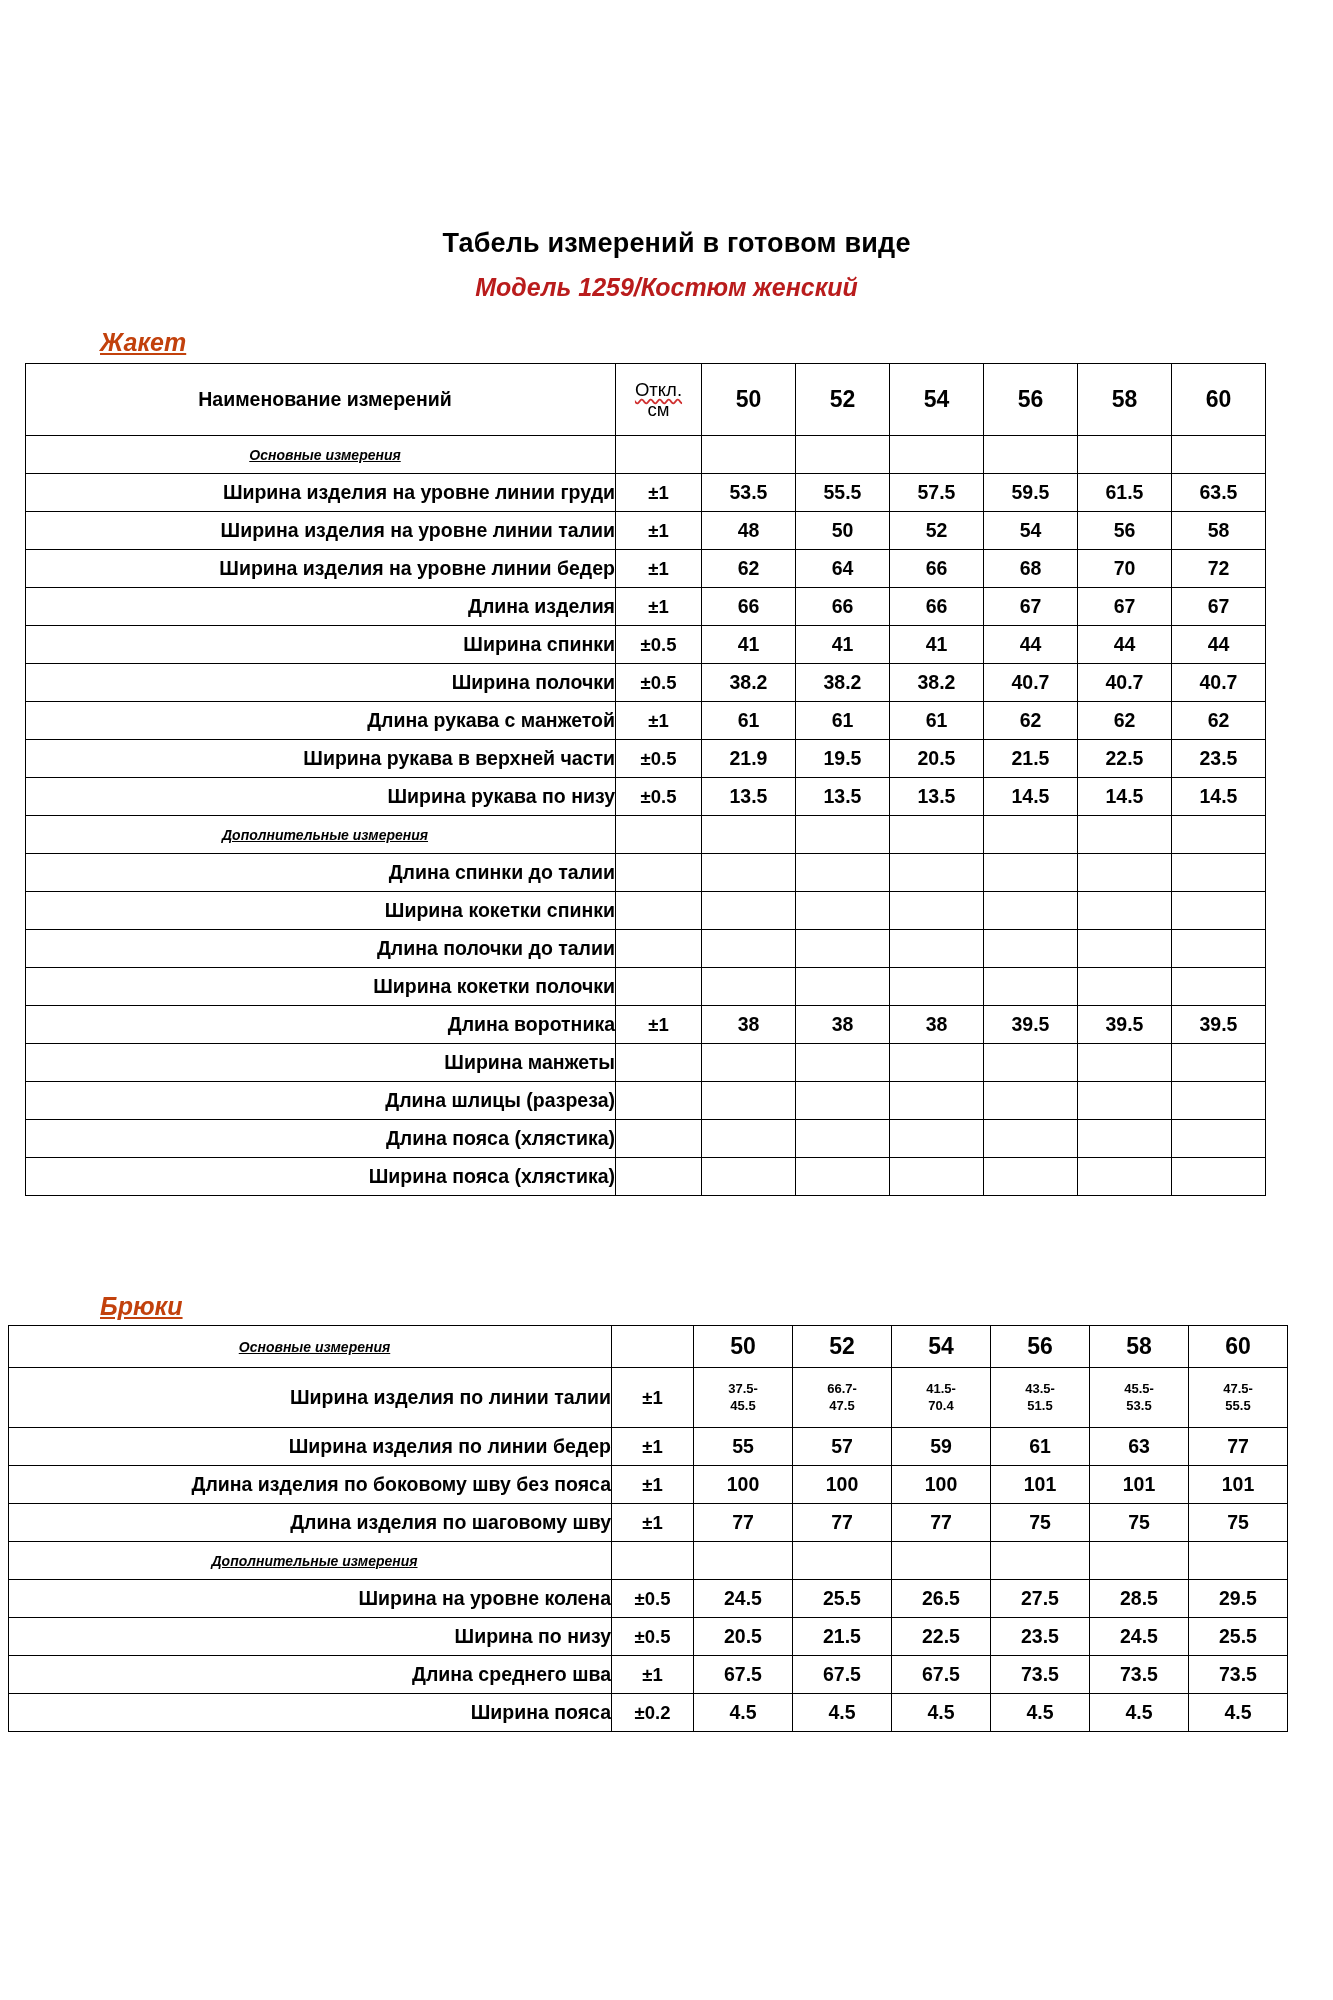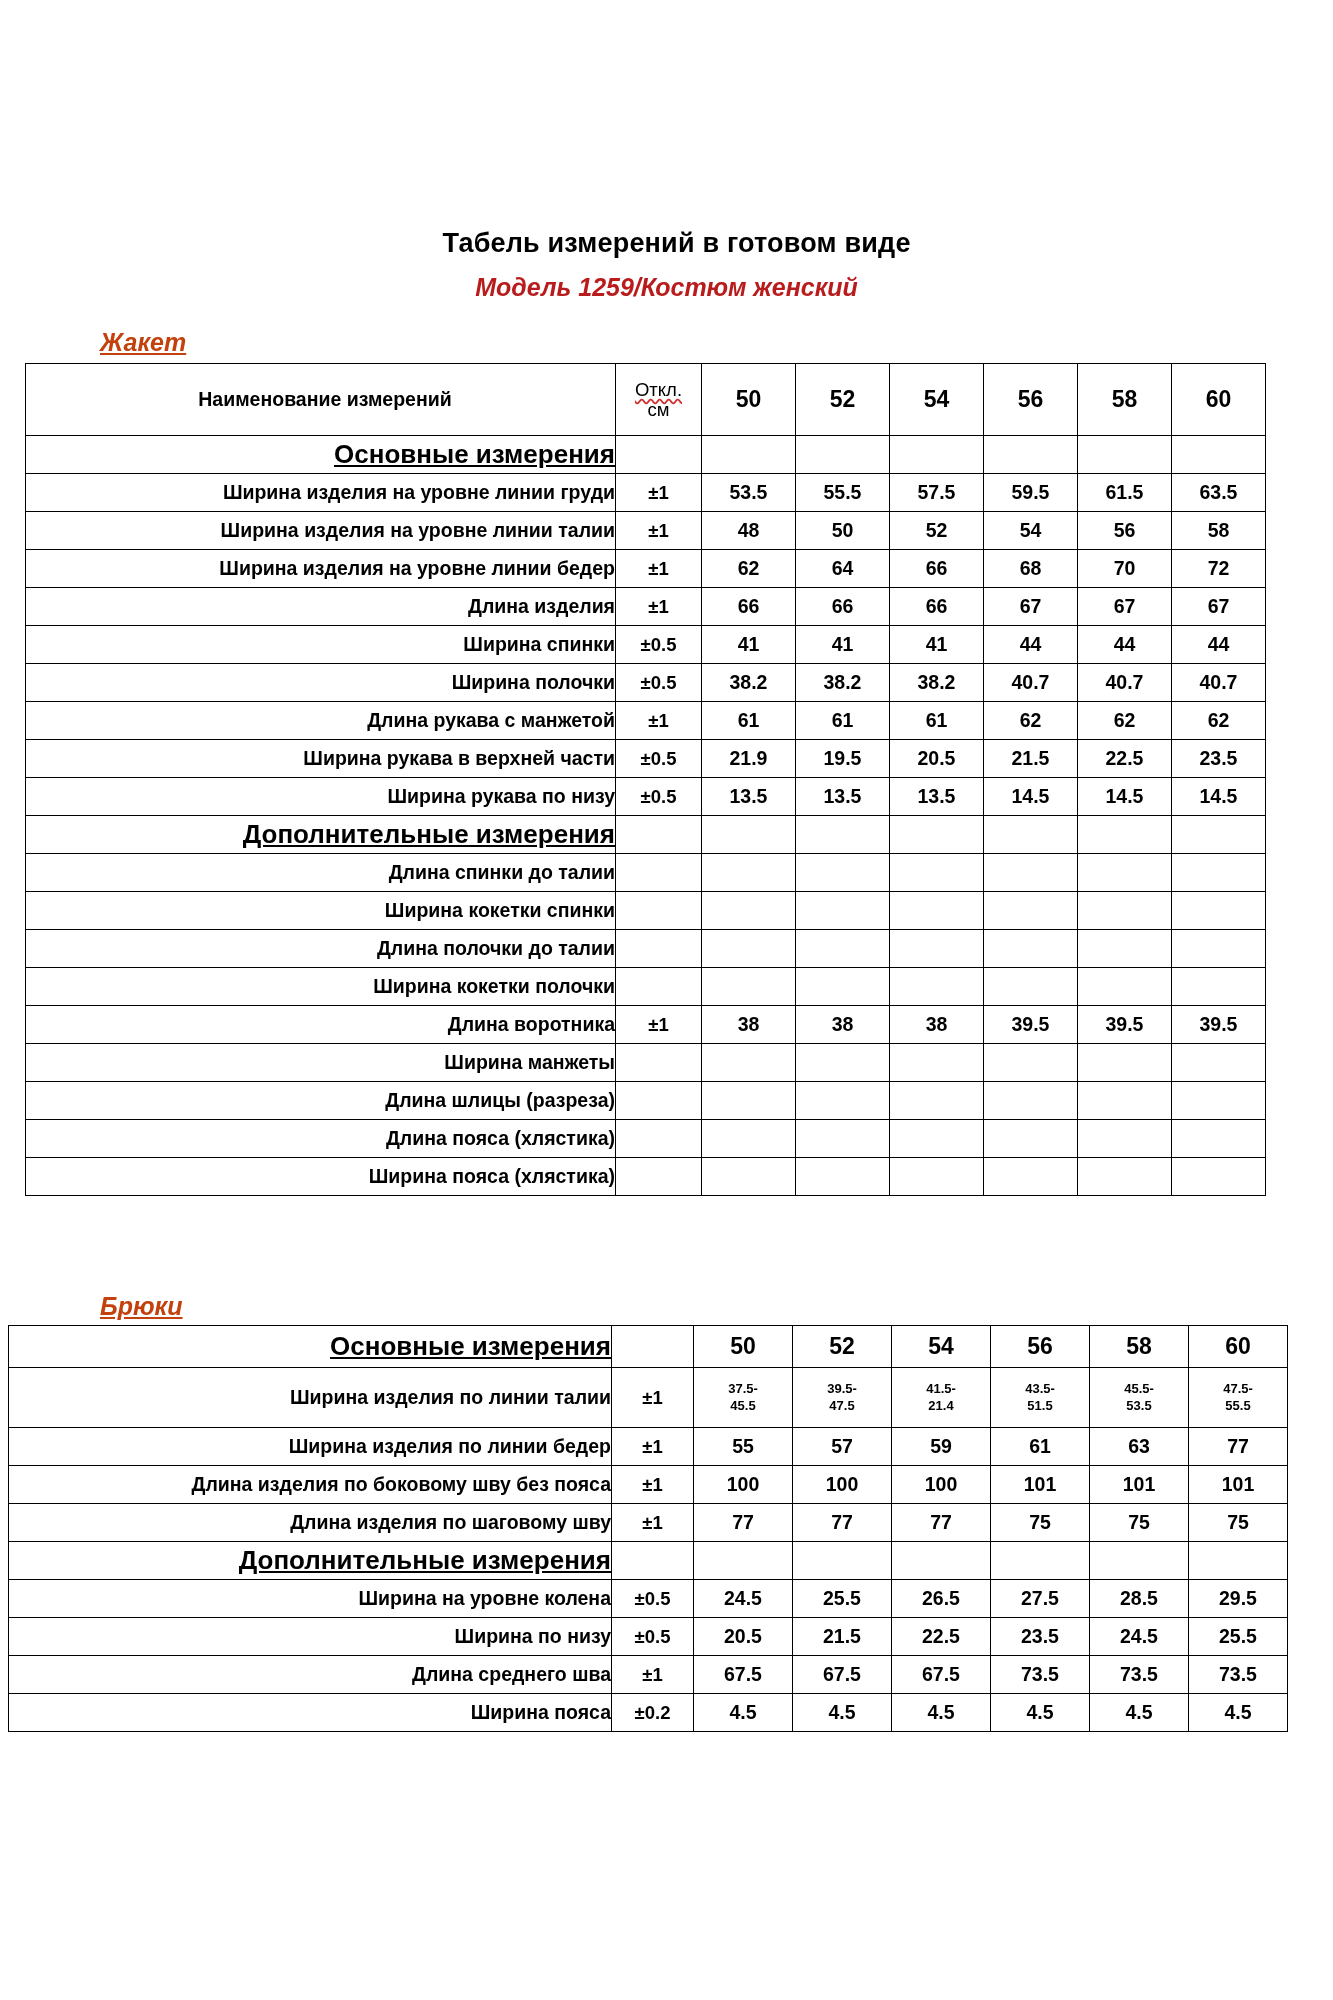--- a/index.html
+++ b/index.html
@@ -73,24 +73,25 @@
     box-sizing: border-box;
   }
   td.name {
     text-align: right;
     padding-left: 9px;
     font-weight: bold;
     font-size: 19.5px;
     white-space: nowrap;
   }
   td.group {
-    text-align: right;
+    text-align: center;
     padding-left: 9px;
-    font-weight: bold;
-    font-size: 26px;
+    font-style: italic;
+    font-weight: bold;
+    font-size: 14px;
   }
   td.group span.gtext {
     text-decoration: underline;
   }
   .hdr-name {
     text-align: center;
     font-weight: bold;
     font-size: 20px;
   }
   .hdr-dev {
@@ -380,26 +381,26 @@
           <td class="val hdr-size">60</td>
         </tr>
         <tr class="twoline">
           <td class="name">Ширина изделия по линии талии</td>
           <td class="dev">±1</td>
           <td class="val range">
             <span class="range-a">37.5-</span>
             <span class="range-b">45.5</span>
           </td>
           <td class="val range">
-            <span class="range-a">39.5-</span>
+            <span class="range-a">66.7-</span>
             <span class="range-b">47.5</span>
           </td>
           <td class="val range">
             <span class="range-a">41.5-</span>
-            <span class="range-b">21.4</span>
+            <span class="range-b">70.4</span>
           </td>
           <td class="val range">
             <span class="range-a">43.5-</span>
             <span class="range-b">51.5</span>
           </td>
           <td class="val range">
             <span class="range-a">45.5-</span>
             <span class="range-b">53.5</span>
           </td>
           <td class="val range">

